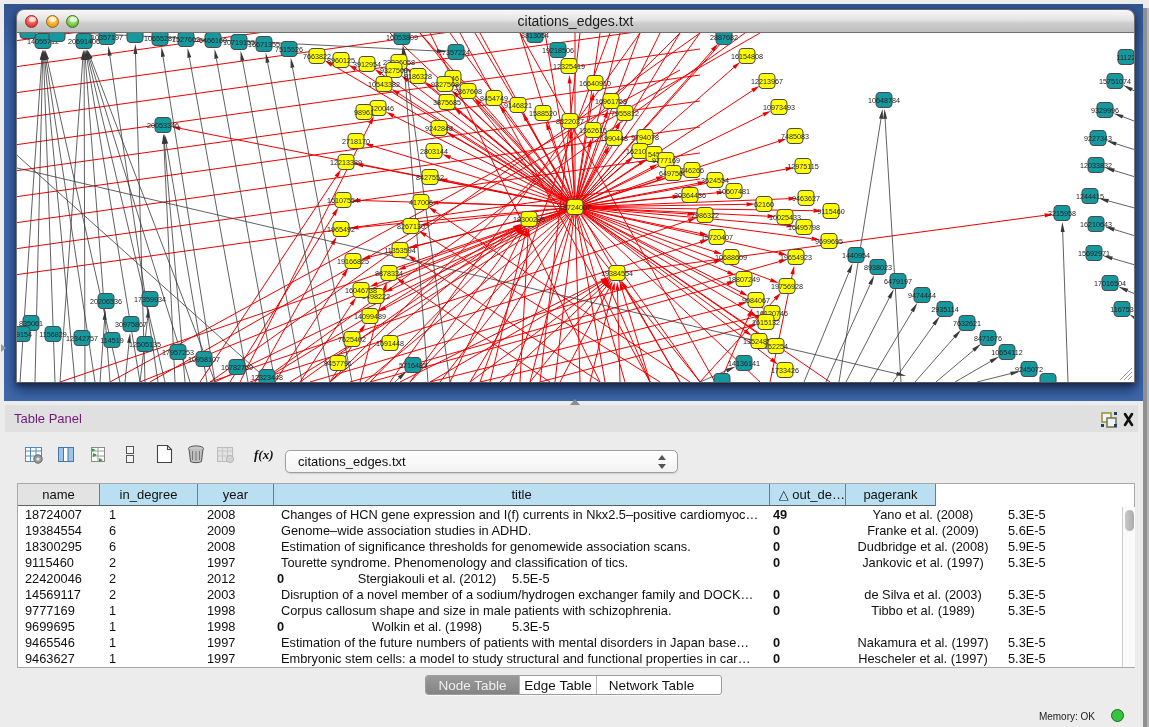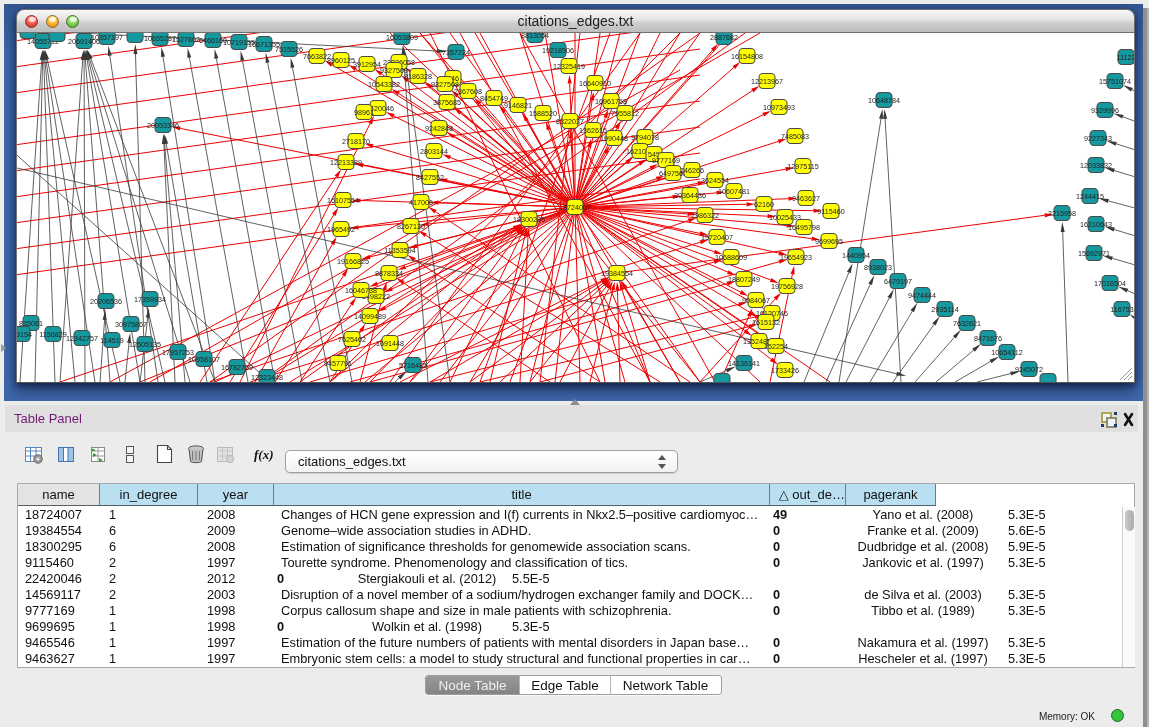--- a/index.html
+++ b/index.html
@@ -42,21 +42,21 @@
 .c4 { width:496px; padding-left:7px; }
 .c5 { width:76px; padding-left:3px;font-weight:bold; }
 .c6 { width:154px; text-align:center; }
 .c7 { width:90px; padding-left:8px; }
 #vscroll { position:absolute; left:1104px; top:23px; width:13px; height:160px; background:#fafafa; border-left:1px solid #cccccc; }
 #vthumb { position:absolute; left:2px; top:3px; width:9px; height:21px; background:linear-gradient(90deg,#c9c9c9,#ababab); border-radius:5px; }
 #tabs { position:absolute; left:425px; top:274px; width:297px; height:20px; border:1px solid #9d9d9d; border-radius:3px;
   background:#ffffff; display:flex; font-size:13.5px; overflow:hidden; box-shadow:0 1px 0 rgba(255,255,255,0.7); }
 #tabs div { text-align:center; line-height:19px; }
 #tab1 { width:93px; background:linear-gradient(180deg,#9a9a9a,#848484); color:#efefef; }
-#tab2 { width:92px; color:#111; border-left:1px solid #b5b5b5; border-right:1px solid #b5b5b5; }
+#tab2 { width:78px; color:#111; border-left:1px solid #b5b5b5; border-right:1px solid #b5b5b5; }
 #tab3 { width:109px; color:#111; }
 #status { position:absolute; right:46px; top:310px; font-size:10px; color:#1b1b1b; }
 #memdot { position:absolute; right:17px; top:308px; width:13px; height:13px; border-radius:50%; background:#33c63d; border:1.5px solid #20661f; }
 </style></head>
 <body>
 <div id="desktop">
     <div class="shade"></div>
   <div id="gwin">
     <div id="titlebar">
       <div class="tl" id="tl-r"></div>

